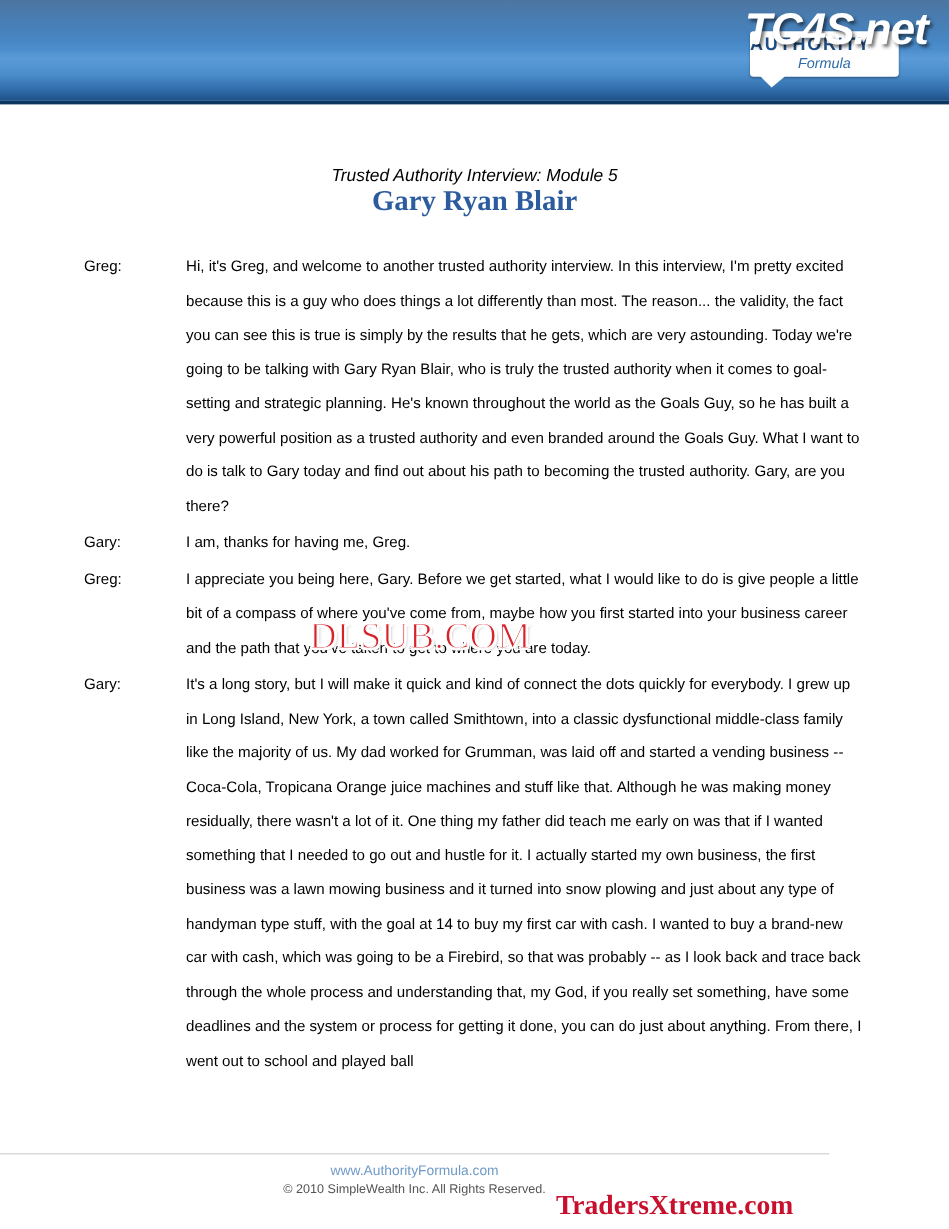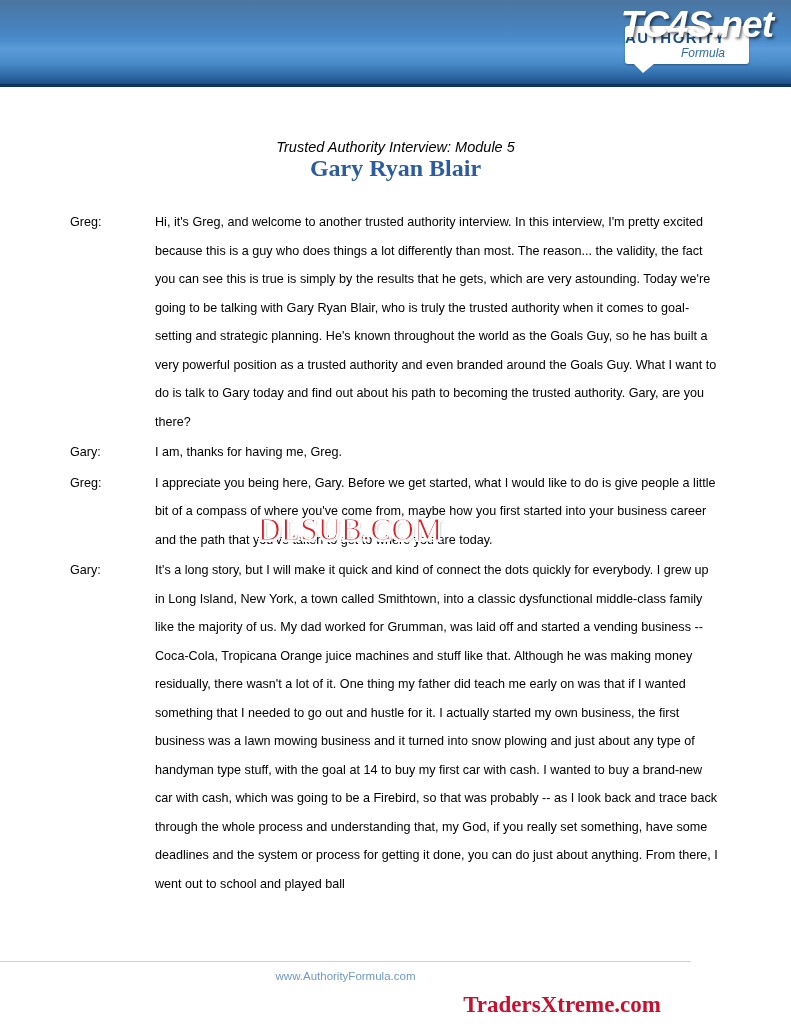--- a/index.html
+++ b/index.html
@@ -94,21 +94,20 @@
     color: #1d4f86;
   }
   .af-word-bottom {
     position: absolute;
     left: 0; top: 20px;
     width: 124px;
     text-align: center;
     font-size: 12px;
     font-style: italic;
     color: #2f6ba8;
-    padding-left: 16px;
   }
 
   
   .doc {
     position: relative;
     padding: 0 70px;
   }
   .doc-title {
     margin-top: 52px;
     text-align: center;
@@ -247,14 +246,15 @@
       <div class="speech">It's a long story, but I will make it quick and kind of connect the dots quickly for everybody. I grew up in Long Island, New York, a town called Smithtown, into a classic dysfunctional middle-class family like the majority of us. My dad worked for Grumman, was laid off and started a vending business -- Coca-Cola, Tropicana Orange juice machines and stuff like that. Although he was making money residually, there wasn't a lot of it. One thing my father did teach me early on was that if I wanted something that I needed to go out and hustle for it. I actually started my own business, the first business was a lawn mowing business and it turned into snow plowing and just about any type of handyman type stuff, with the goal at 14 to buy my first car with cash. I wanted to buy a brand-new car with cash, which was going to be a Firebird, so that was probably -- as I look back and trace back through the whole process and understanding that, my God, if you really set something, have some deadlines and the system or process for getting it done, you can do just about anything. From there, I went out to school and played ball</div>
     </div>
 
   </div>
 </div>
 
 <div class="dlsub-mark">DLSUB.COM</div>
 
 <div class="page-footer">
   <div class="footer-url">www.AuthorityFormula.com</div>
+  <div class="footer-copy">© 2010 SimpleWealth Inc.  All Rights Reserved.</div>
   <div class="tx-mark">TradersXtreme.com</div>
 </div>
 
 </body></html>

